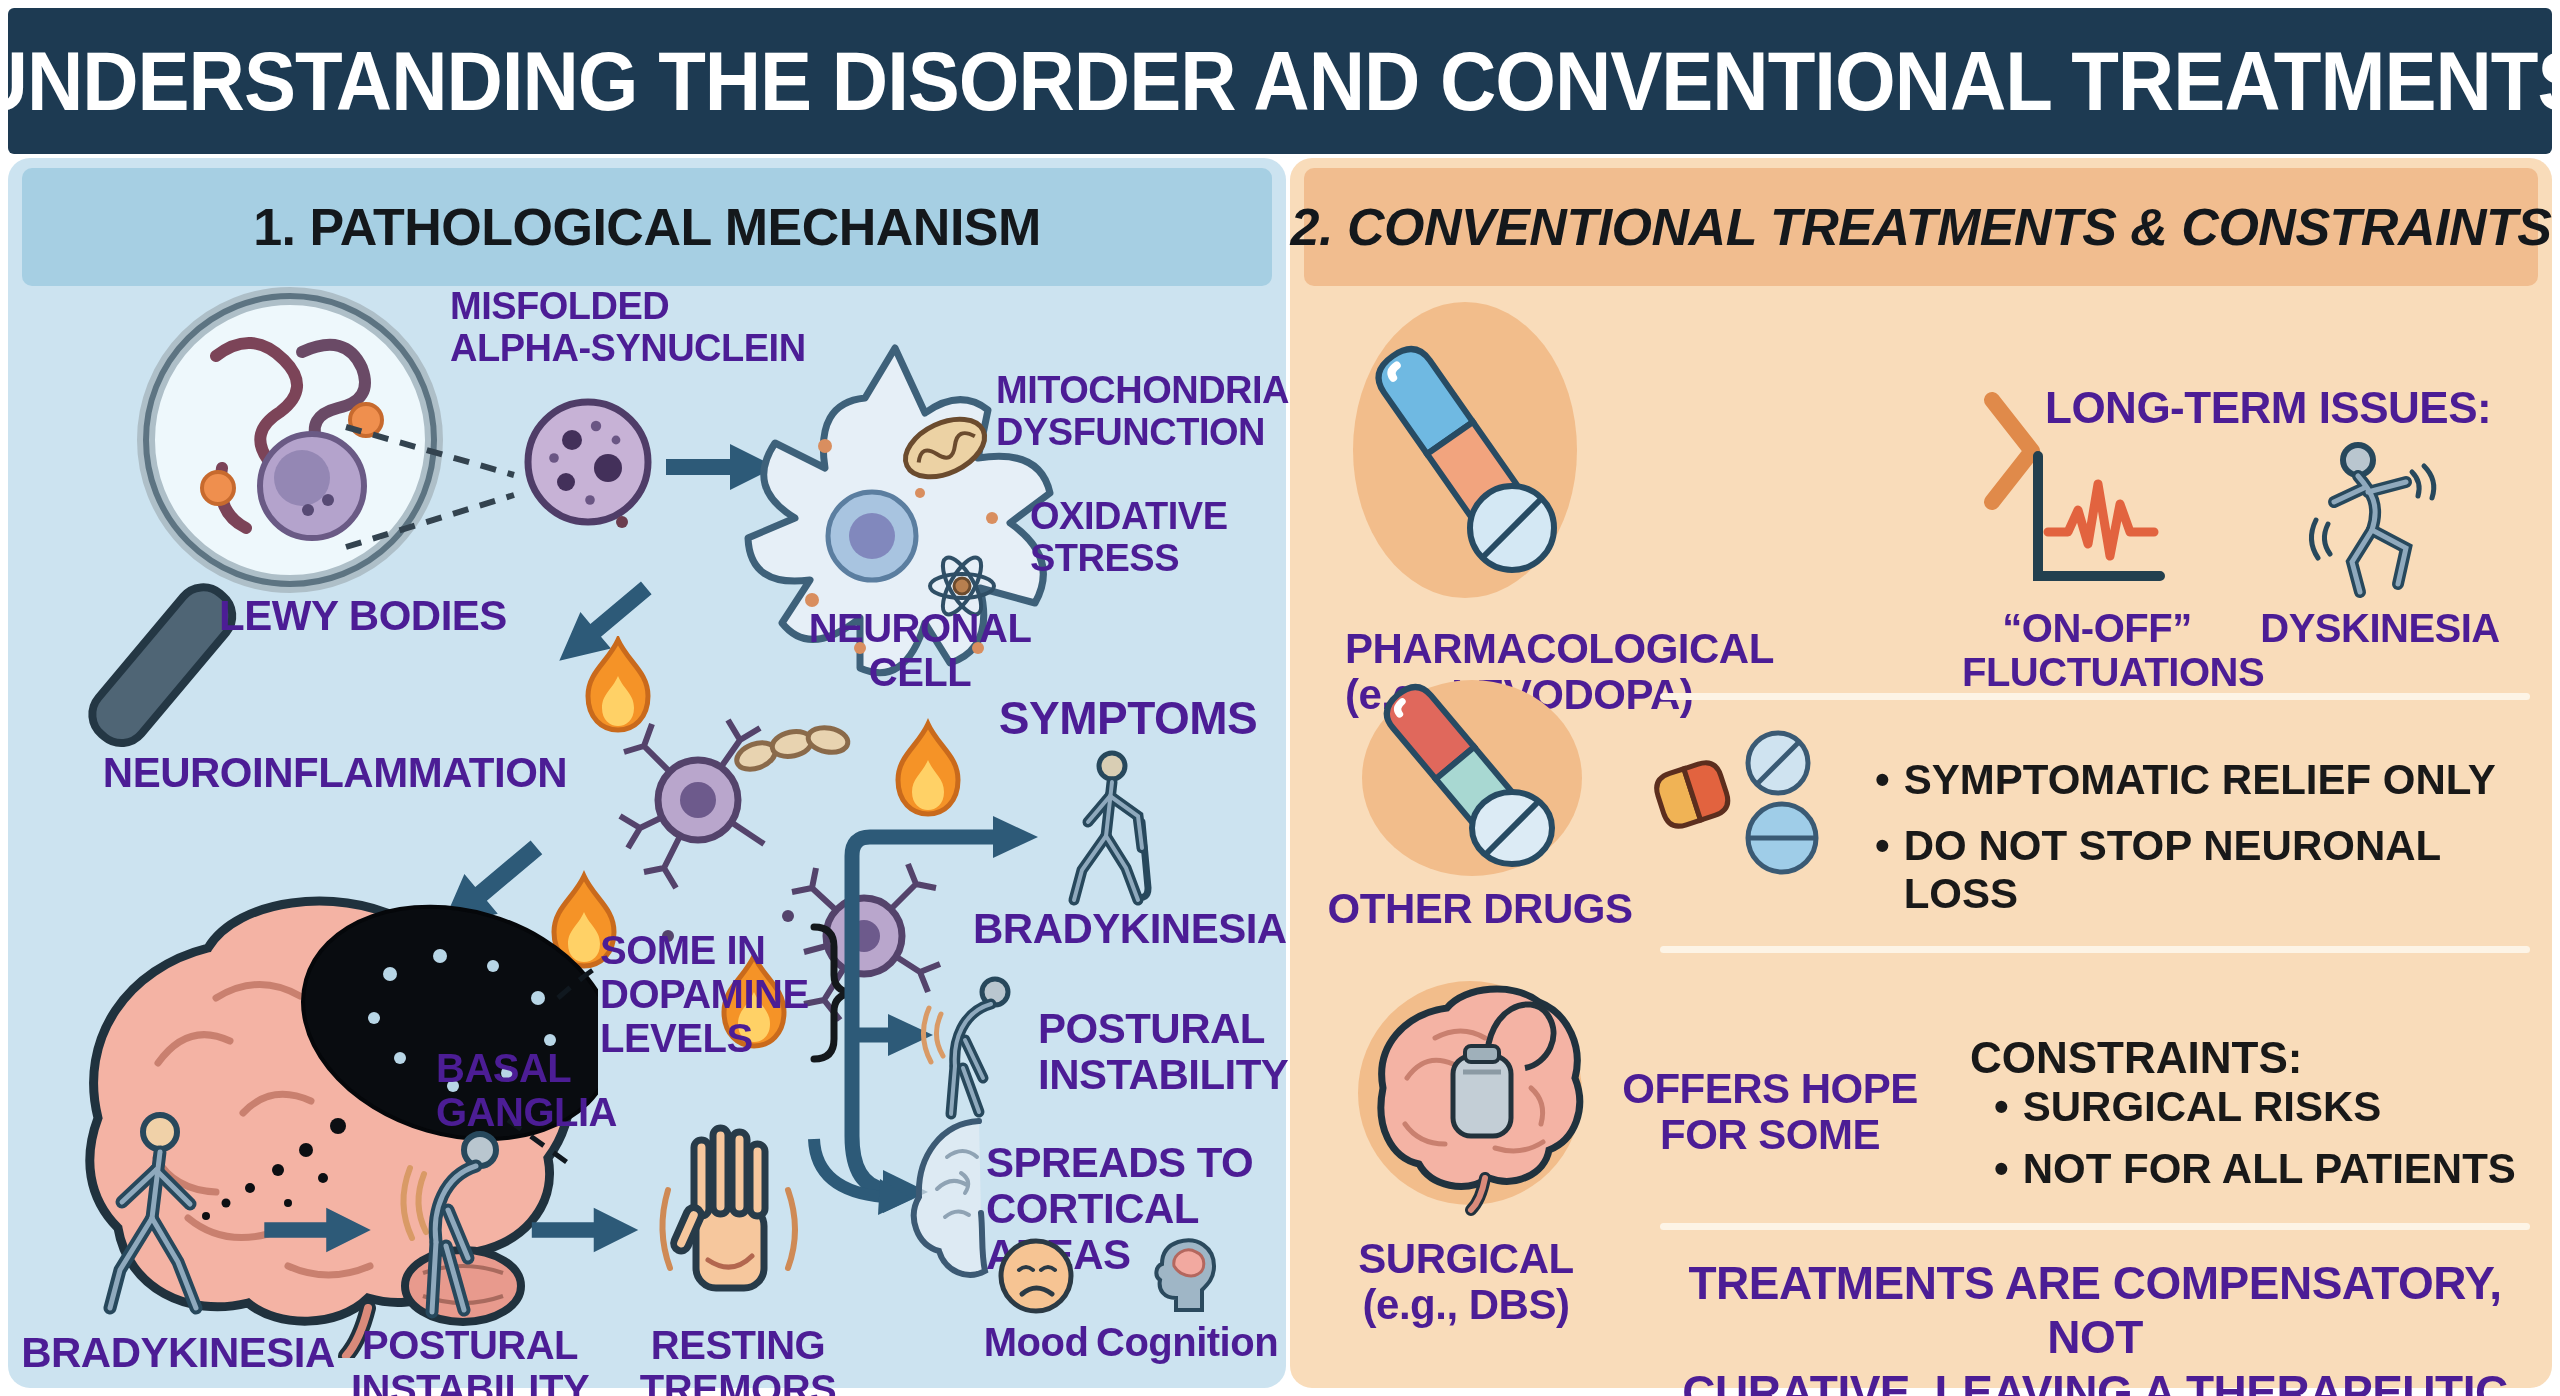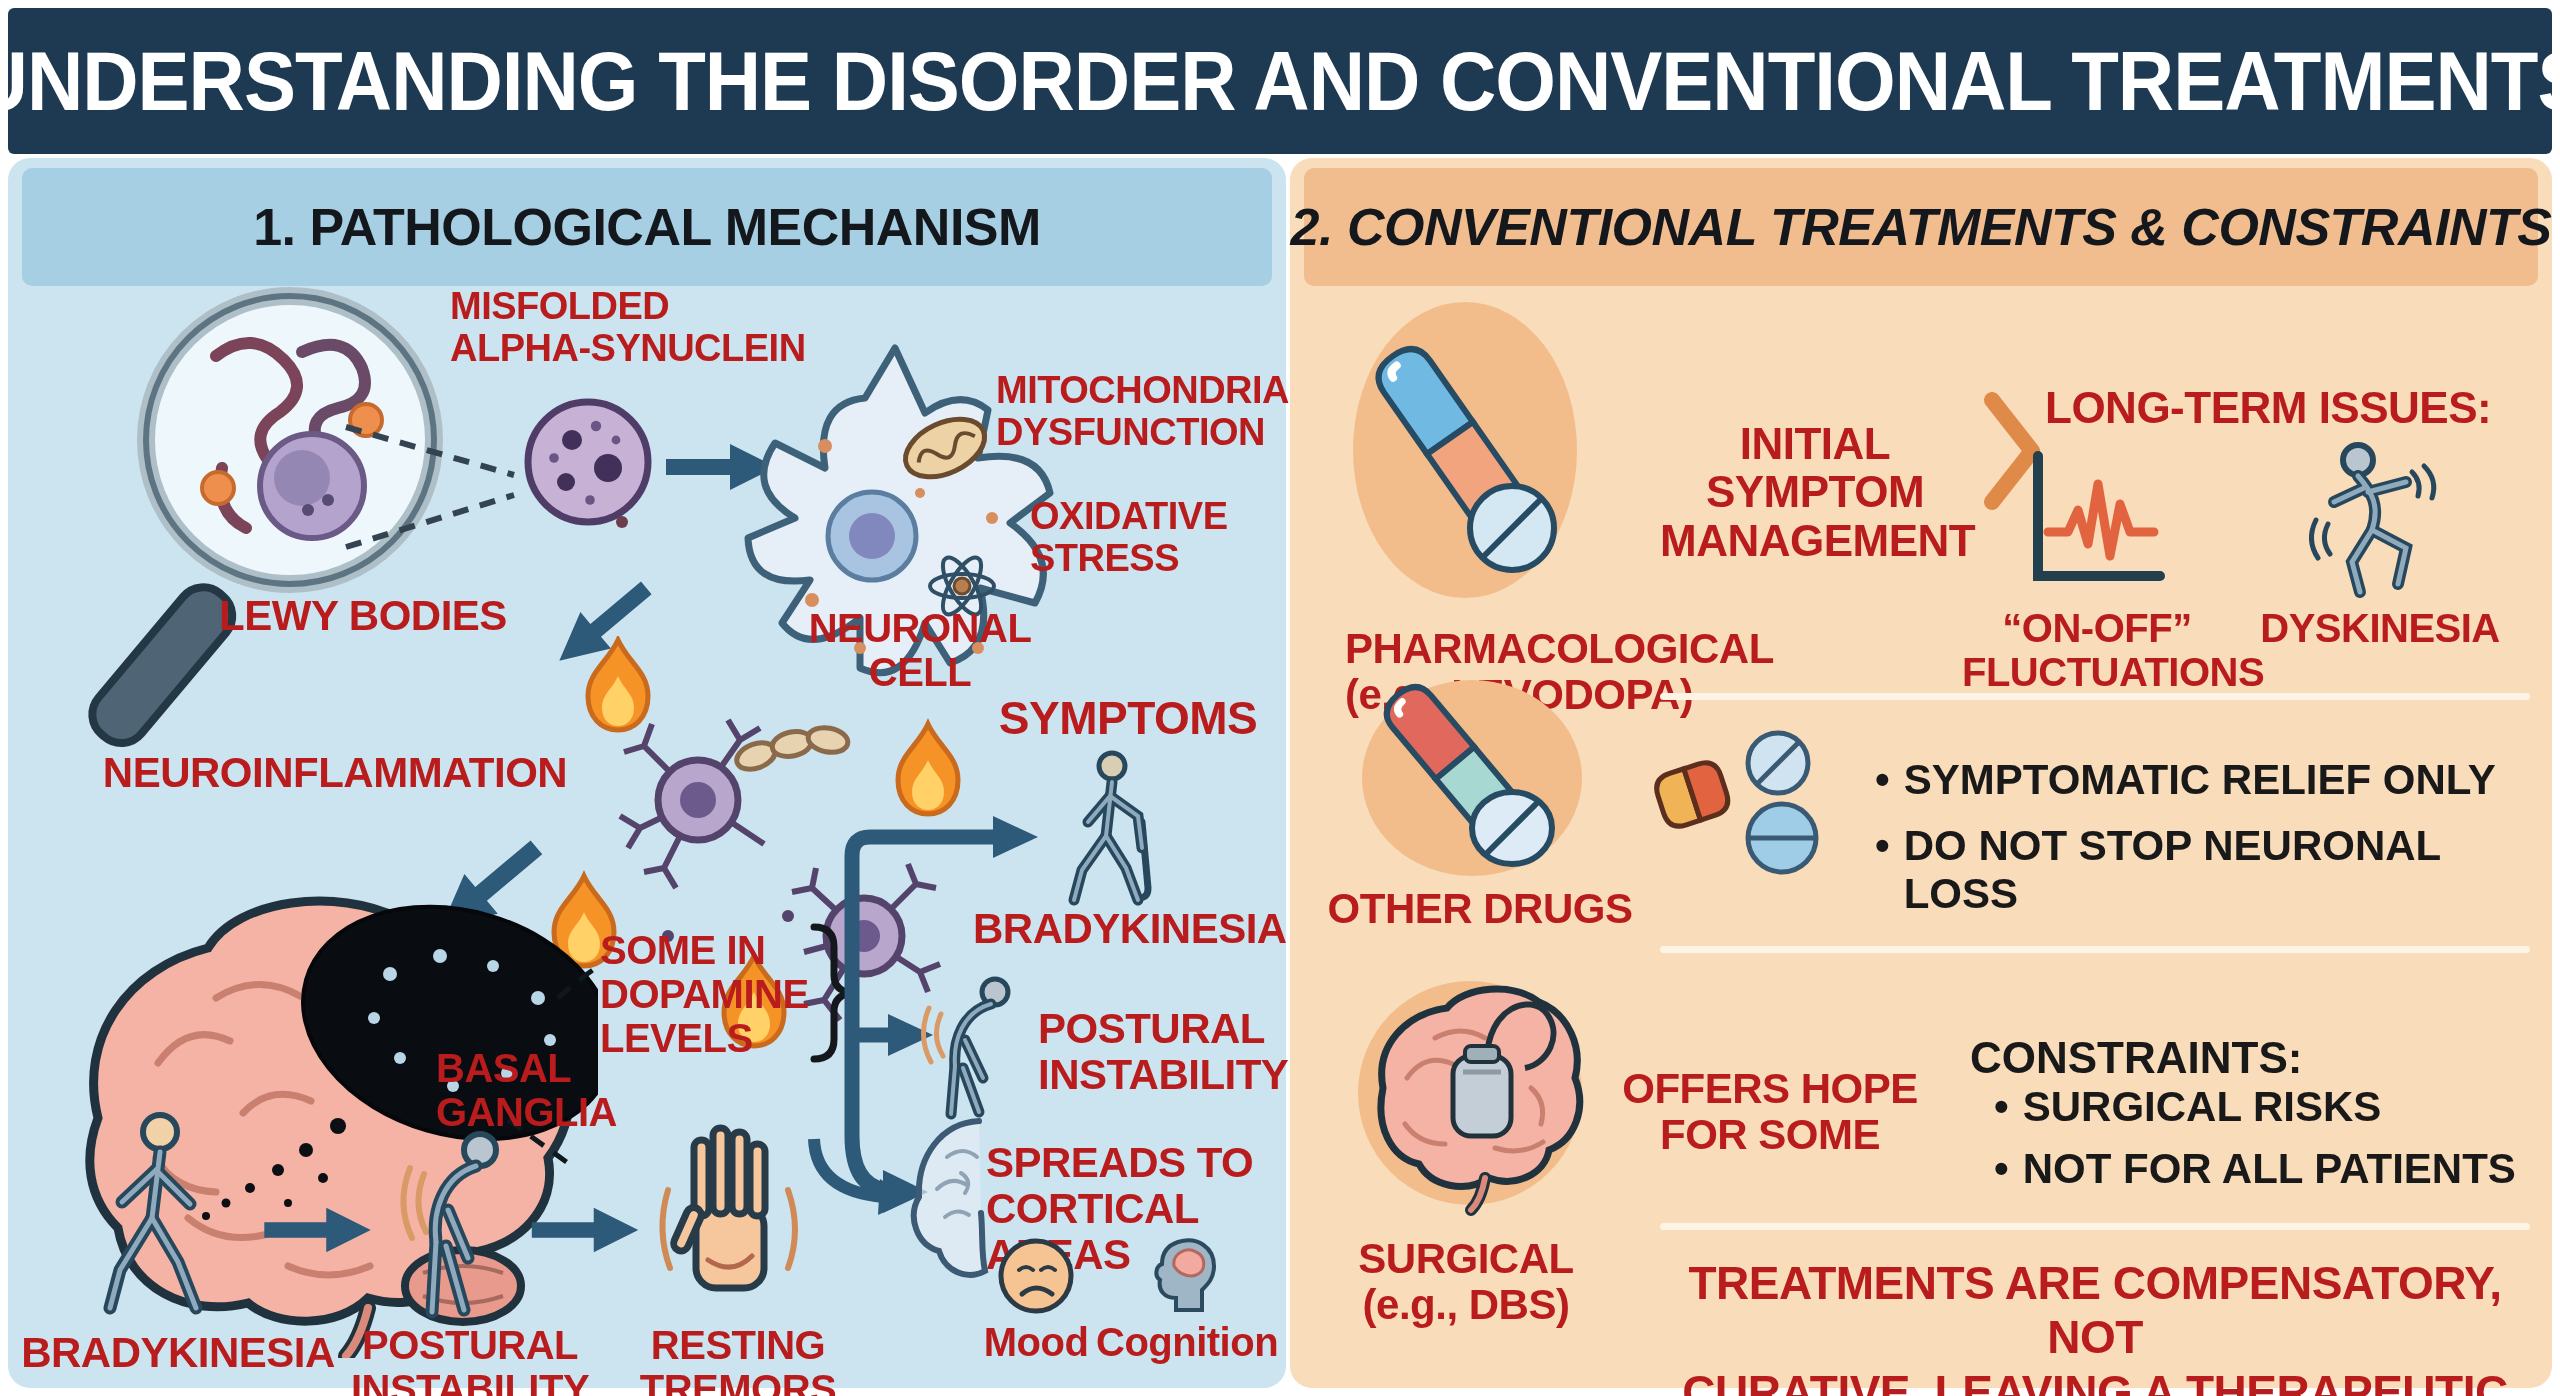--- a/index.html
+++ b/index.html
@@ -1,18 +1,18 @@
 <!DOCTYPE html>
 <html><head>
 <meta charset="utf-8">
 <style>
   html,body{margin:0;padding:0;background:#e9e9e9;font-family:"Liberation Sans",sans-serif;}
   #stage{position:relative;width:2560px;height:1396px;background:#ffffff;overflow:hidden;}
   .abs{position:absolute;}
-  .lbl{position:absolute;font-weight:700;color:#b91c1c;line-height:1.1;text-align:center;letter-spacing:-0.5px;}
+  .lbl{position:absolute;font-weight:700;color:#4c1d95;line-height:1.1;text-align:center;letter-spacing:-0.5px;}
   .la{text-align:left;}
   .hdr{position:absolute;left:8px;top:8px;width:2544px;height:146px;background:#1d3a52;border-radius:6px;
        display:flex;align-items:center;justify-content:center;}
   .hdr .t{color:#ffffff;font-weight:700;font-size:78px;letter-spacing:-1px;white-space:nowrap;transform:scaleY(1.06);}
   .panel{position:absolute;top:158px;bottom:8px;border-radius:22px;}
   #lp{left:8px;width:1278px;background:#cce3f0;}
   #rp{left:1290px;width:1262px;background:#f9dcba;}
   .band{position:absolute;left:14px;right:14px;top:10px;height:118px;border-radius:10px;
         display:flex;align-items:center;justify-content:center;}
   #lp .band{background:#a6cfe3;}
@@ -398,24 +398,20 @@
         <path d="M88 58 Q88 50 98 50" fill="none" stroke="#ffffff" stroke-width="8" stroke-linecap="round"></path>
       </g>
       <circle cx="162" cy="230" r="42" fill="#d4e8f4" stroke="#274b63" stroke-width="6"></circle>
       <path d="M134 258 L190 202" stroke="#274b63" stroke-width="6"></path>
     </svg>
     <div class="lbl la" style="left:55px;top:468px;width:400px;font-size:42px">
       <div>PHARMACOLOGICAL</div>
         <div>(e.g., LEVODOPA)</div>
     </div>
 
-    <div class="lbl" style="left:370px;top:262px;width:310px;font-size:44px">
-      <div>INITIAL SYMPTOM</div>
-        <div>MANAGEMENT</div>
-    </div>
 
     <svg class="abs" style="left:692px;top:232px" width="60" height="122" viewBox="0 0 60 122">
       <path d="M10 10 L50 61 L10 112" fill="none" stroke="#e08a4a" stroke-width="16" stroke-linecap="round" stroke-linejoin="round"></path>
     </svg>
 
     <div class="lbl la" style="left:755px;top:226px;width:470px;font-size:44px">LONG-TERM ISSUES:</div>
 
     <svg class="abs" style="left:728px;top:288px" width="155" height="155" viewBox="0 0 155 155">
       <path d="M20 10 V130 H142" fill="none" stroke="#23404f" stroke-width="10" stroke-linecap="round"></path>
       <polyline points="30,86 50,86 60,64 70,98 80,38 92,110 102,58 112,86 136,86" fill="none" stroke="#e2633f" stroke-width="9" stroke-linejoin="round" stroke-linecap="round"></polyline>

